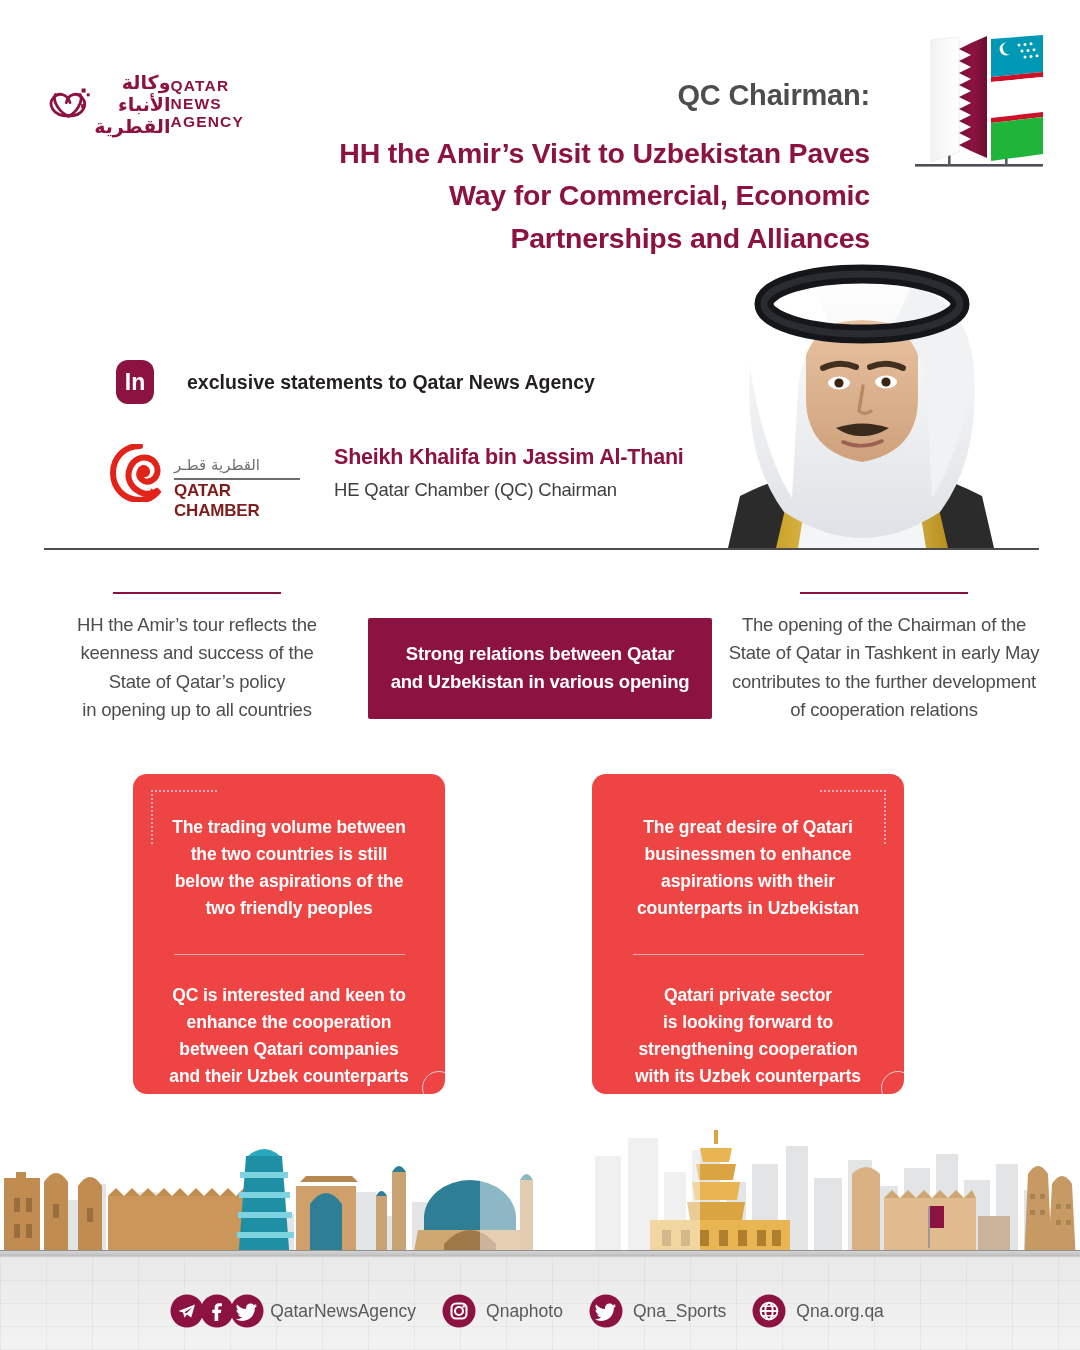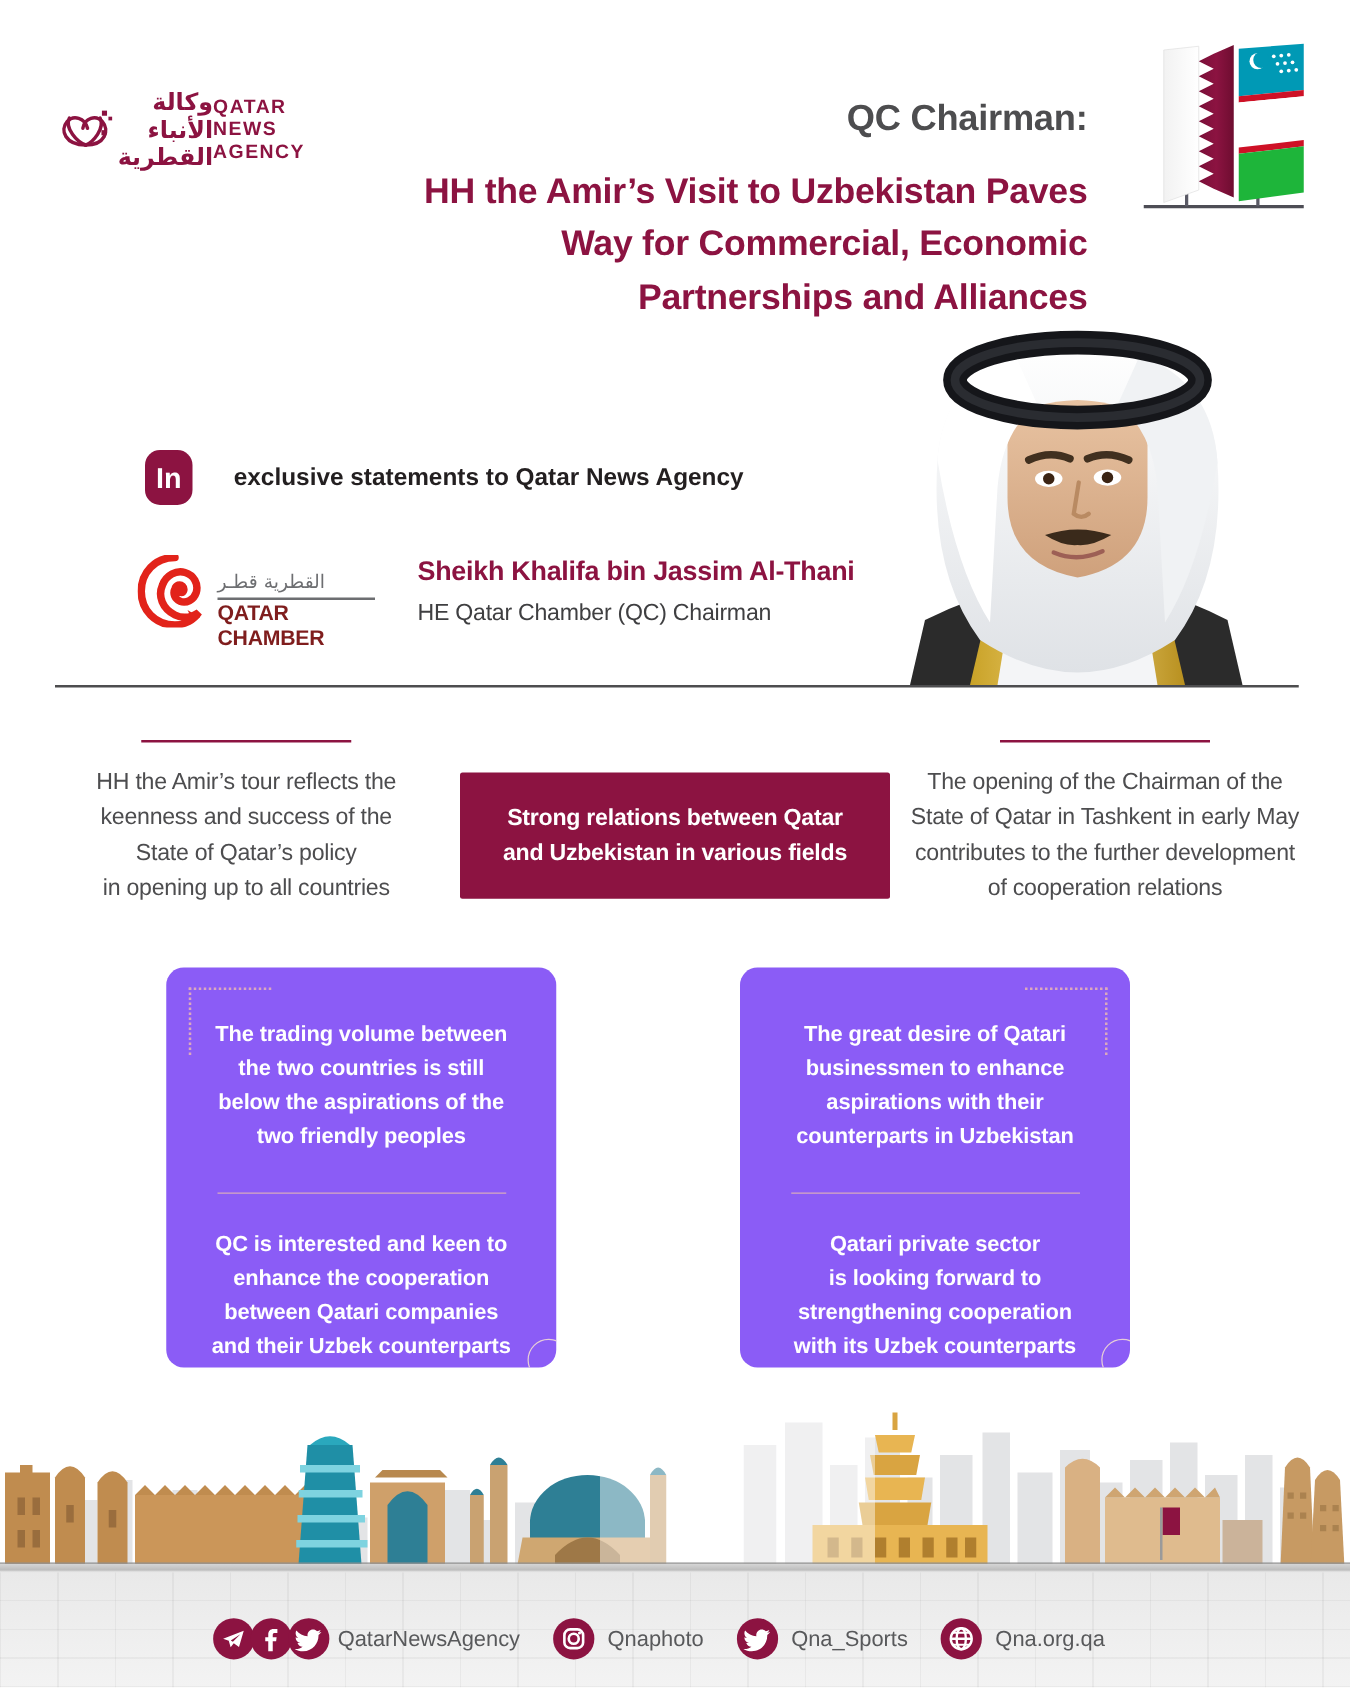--- a/index.html
+++ b/index.html
@@ -101,21 +101,21 @@
   .q-center {
     left: 368px; top: 26px; width: 344px; background: #8c1341;
     padding: 22px 14px 23px; border-radius: 2px;
   }
   .q-center .quote-text { color: #ffffff; font-weight: 700; font-size: 18.5px; line-height: 1.5; }
 
   
   .cards { position: relative; height: 330px; margin-top: 42px; }
   .card {
     position: absolute; top: 0; width: 312px; height: 320px;
-    background: #8b5cf6; border-radius: 14px;
+    background: #ef4444; border-radius: 14px;
     padding: 40px 22px 0; text-align: center; overflow: hidden;
   }
   .card-left  { left: 133px; }
   .card-right { left: 592px; }
   .card-text { font-size: 17.5px; color: #ffffff; font-weight: 700; line-height: 1.55; letter-spacing: -0.1px; }
   .card-divider { width: 231px; height: 1.5px; background: #d8aabd; margin: 31px auto 27px; }
 
   .dots-corner {
     position: absolute; width: 66px; height: 54px;
     border-top: 2px dotted #dba8bd;
@@ -311,21 +311,21 @@
       <div>HH the Amir’s tour reflects the</div>
       <div>keenness and success of the</div>
       <div>State of Qatar’s policy</div>
       <div>in opening up to all countries</div>
     </div>
   </div>
 
   <div class="quote-col q-center">
     <div class="quote-text">
       <div>Strong relations between Qatar</div>
-      <div>and Uzbekistan in various fields</div>
+      <div>and Uzbekistan in various opening</div>
     </div>
   </div>
 
   <div class="quote-col q-right">
     <div class="quote-rule"></div>
     <div class="quote-text">
       <div>The opening of the Chairman of the</div>
       <div>State of Qatar in Tashkent in early May</div>
       <div>contributes to the further development</div>
       <div>of cooperation relations</div>

